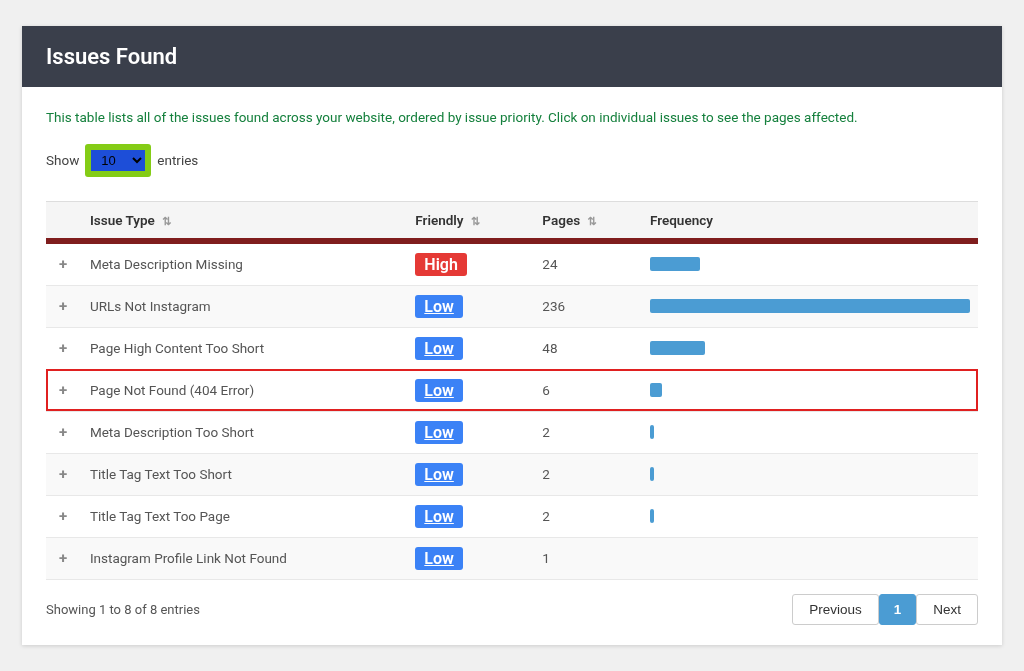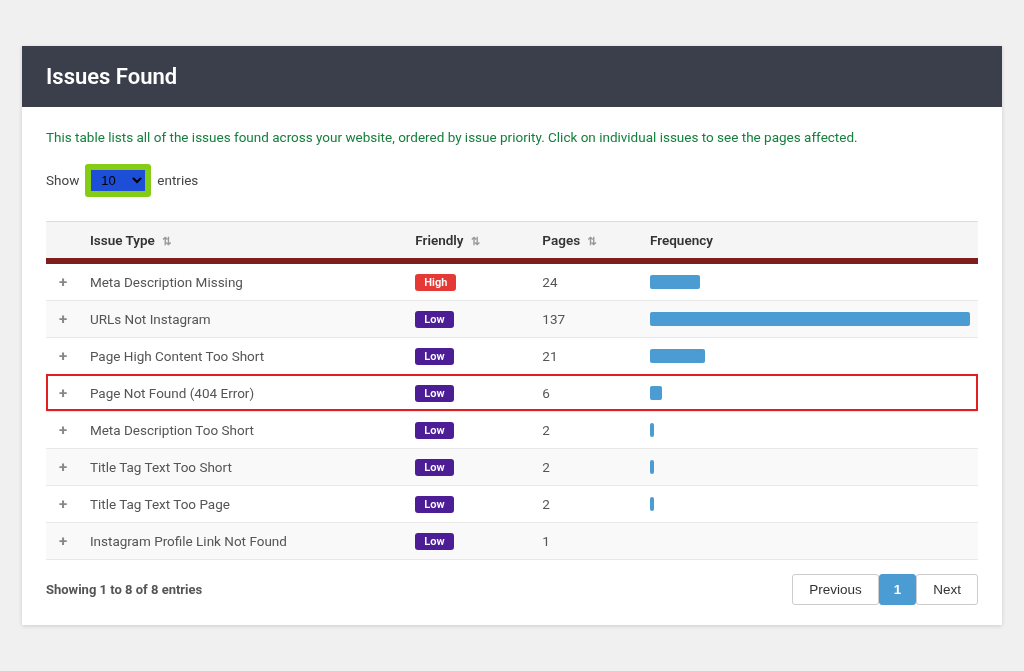--- a/index.html
+++ b/index.html
@@ -117,47 +117,46 @@
       cursor: pointer;
       user-select: none;
       display: inline-block;
       width: 18px;
       text-align: center;
     }
     .badge {
       display: inline-block;
       padding: 2px 9px;
       border-radius: 3px;
-      font-size: 11px;
+      font-size: 16px;
       font-weight: 600;
       color: #fff;
     }
     .badge-high { background: #e53935; }
-    .badge-low  { background: #4c1d95; }
+    .badge-low  { background: #3b82f6; text-decoration: underline; }
     .bar-container {
       height: 16px;
       display: flex;
       align-items: center;
     }
     .bar {
       height: 14px;
       background: #4b9cd3;
       border-radius: 2px;
       min-width: 3px;
     }
     .footer-row {
       display: flex;
       align-items: center;
       justify-content: space-between;
       margin-top: 14px;
     }
     .showing-text {
       font-size: 13px;
       color: #555;
-      font-weight: bold;
     }
     .pagination {
       display: flex;
       align-items: center;
     }
     .page-btn {
       border: 1px solid #ccc;
       background: #fff;
       border-radius: 3px;
       padding: 7px 16px;
@@ -232,32 +231,32 @@
             <td class="col-freq">
               <div class="bar-container">
                 <div class="bar" style="width:50px"></div>
               </div>
             </td>
           </tr>
           <tr>
             <td class="col-expand"><span class="expand-btn">+</span></td>
             <td class="col-issue">URLs Not Instagram</td>
             <td class="col-priority"><span class="badge badge-low">Low</span></td>
-            <td class="col-pages">137</td>
+            <td class="col-pages">236</td>
             <td class="col-freq">
               <div class="bar-container">
                 <div class="bar" style="width:320px"></div>
               </div>
             </td>
           </tr>
           <tr>
             <td class="col-expand"><span class="expand-btn">+</span></td>
             <td class="col-issue">Page High Content Too Short</td>
             <td class="col-priority"><span class="badge badge-low">Low</span></td>
-            <td class="col-pages">21</td>
+            <td class="col-pages">48</td>
             <td class="col-freq">
               <div class="bar-container">
                 <div class="bar" style="width:55px"></div>
               </div>
             </td>
           </tr>
           <tr class="highlighted">
             <td class="col-expand"><span class="expand-btn">+</span></td>
             <td class="col-issue">Page Not Found (404 Error)</td>
             <td class="col-priority"><span class="badge badge-low">Low</span></td>

